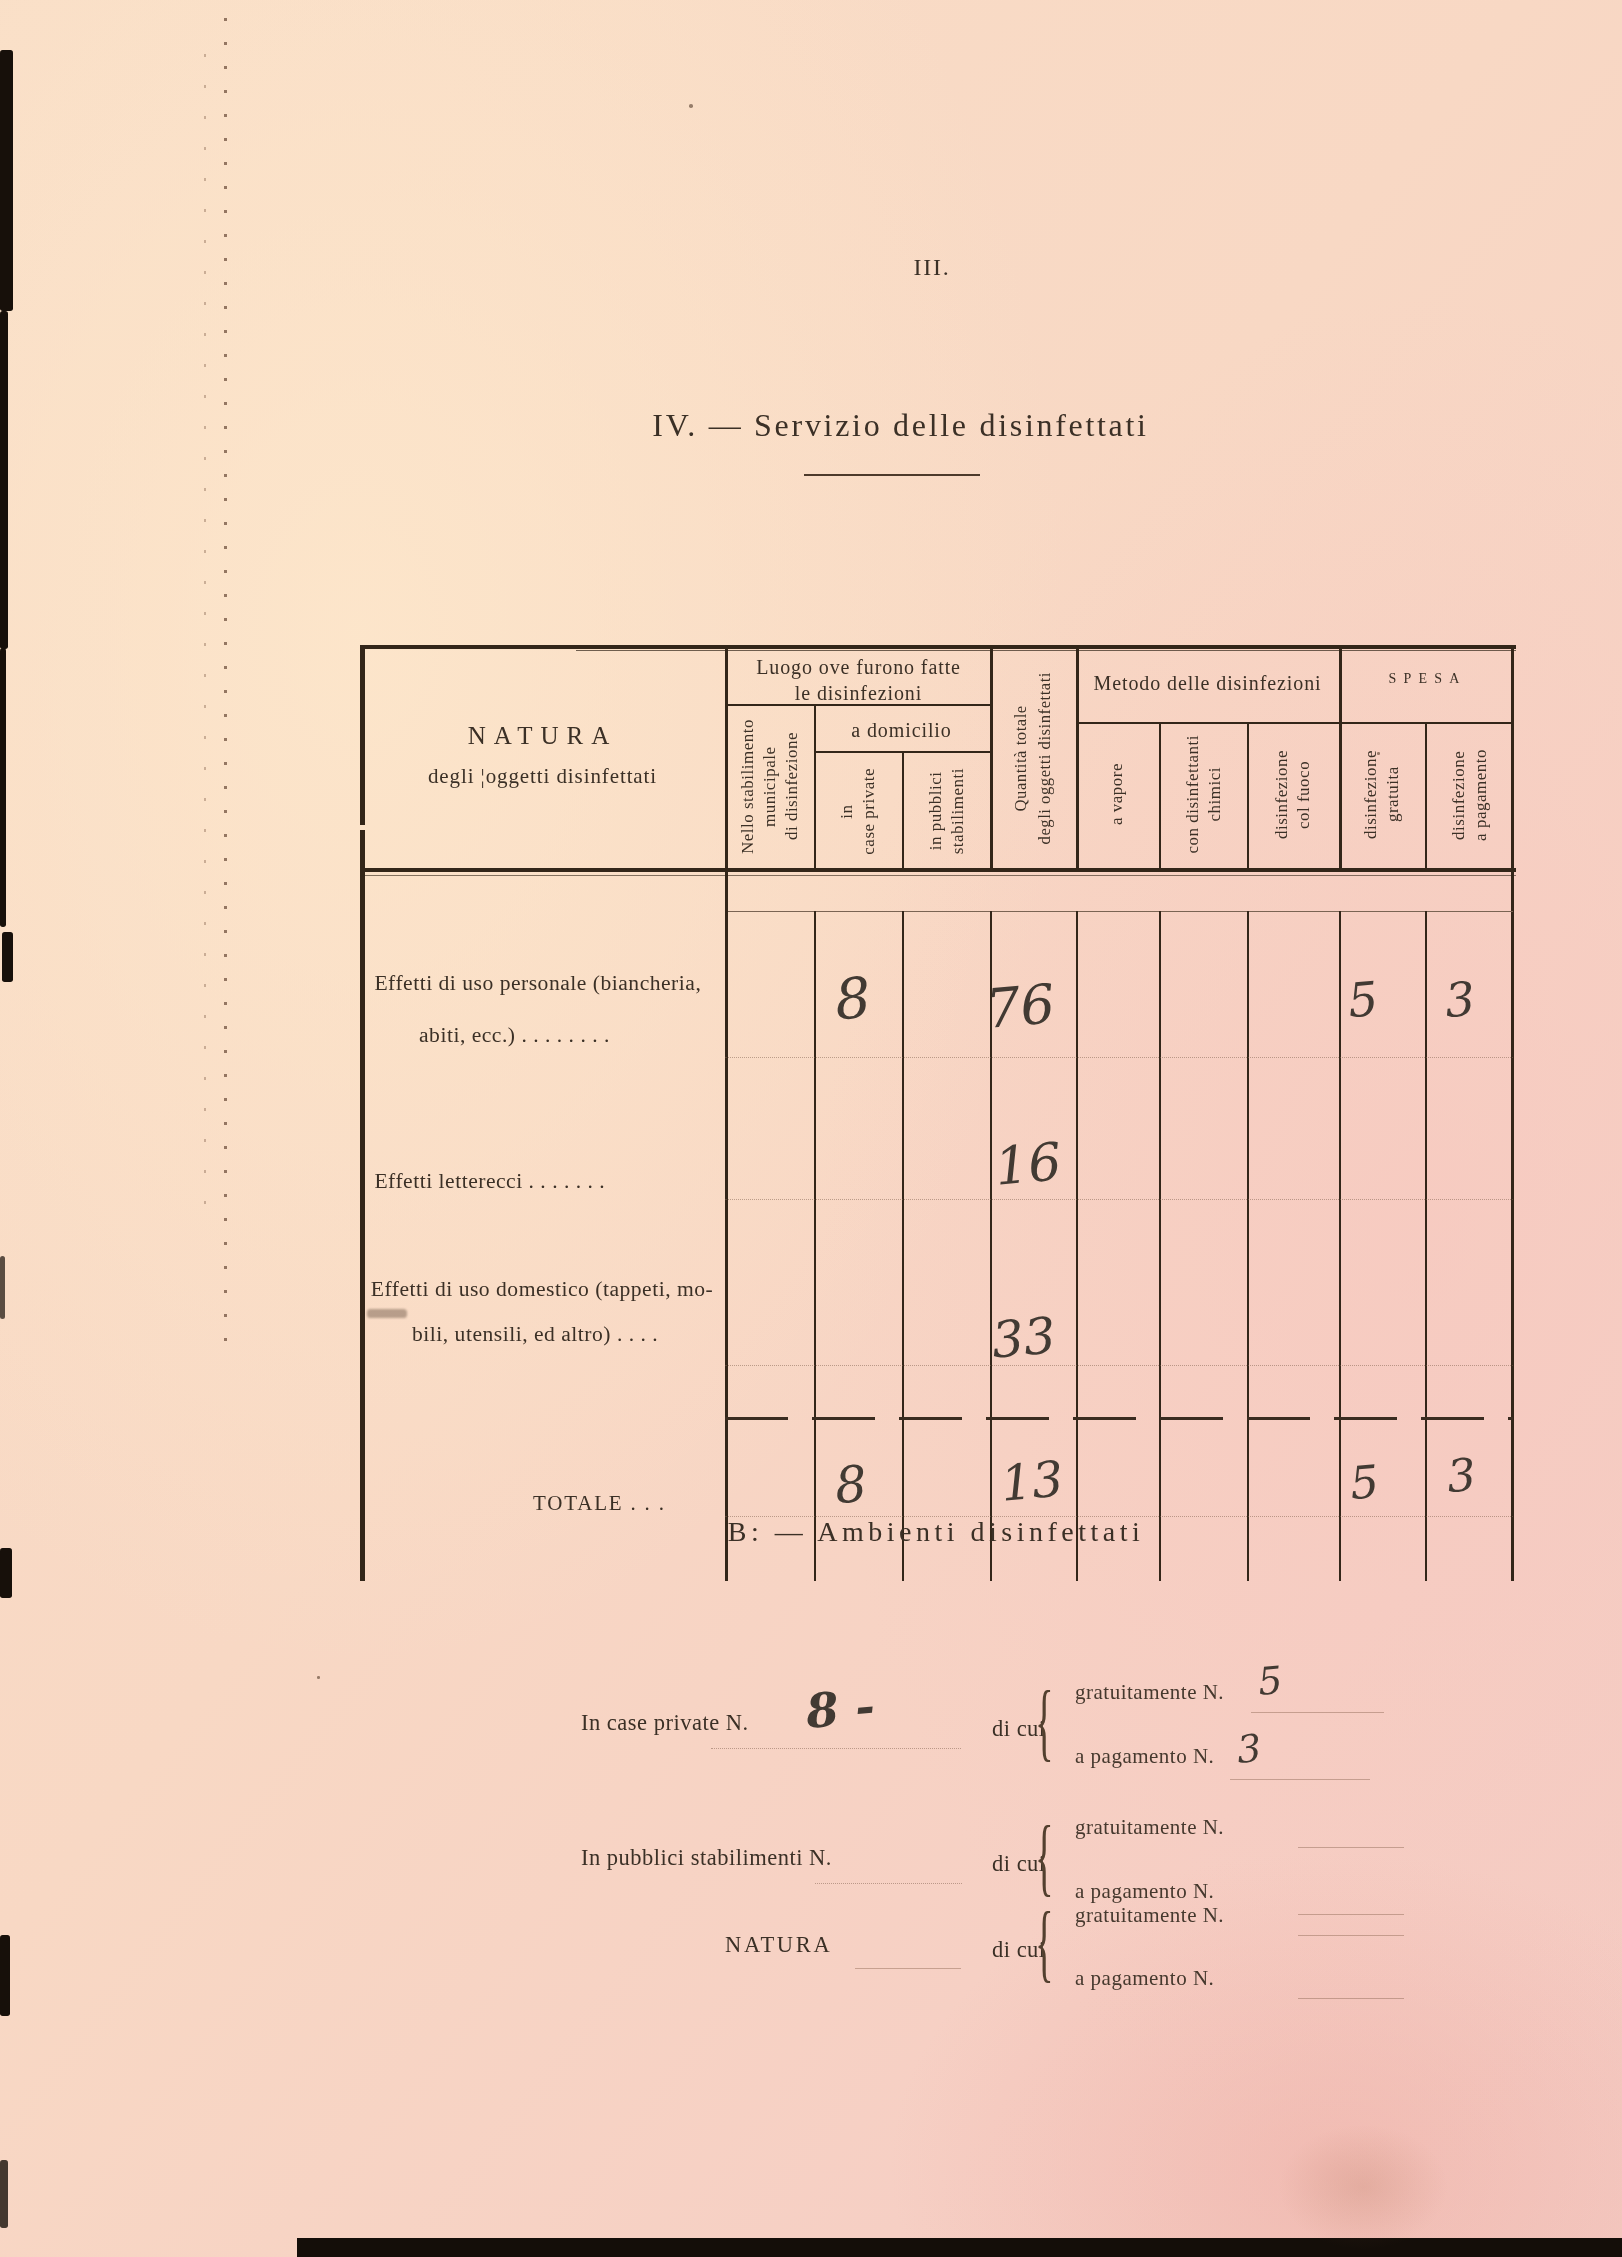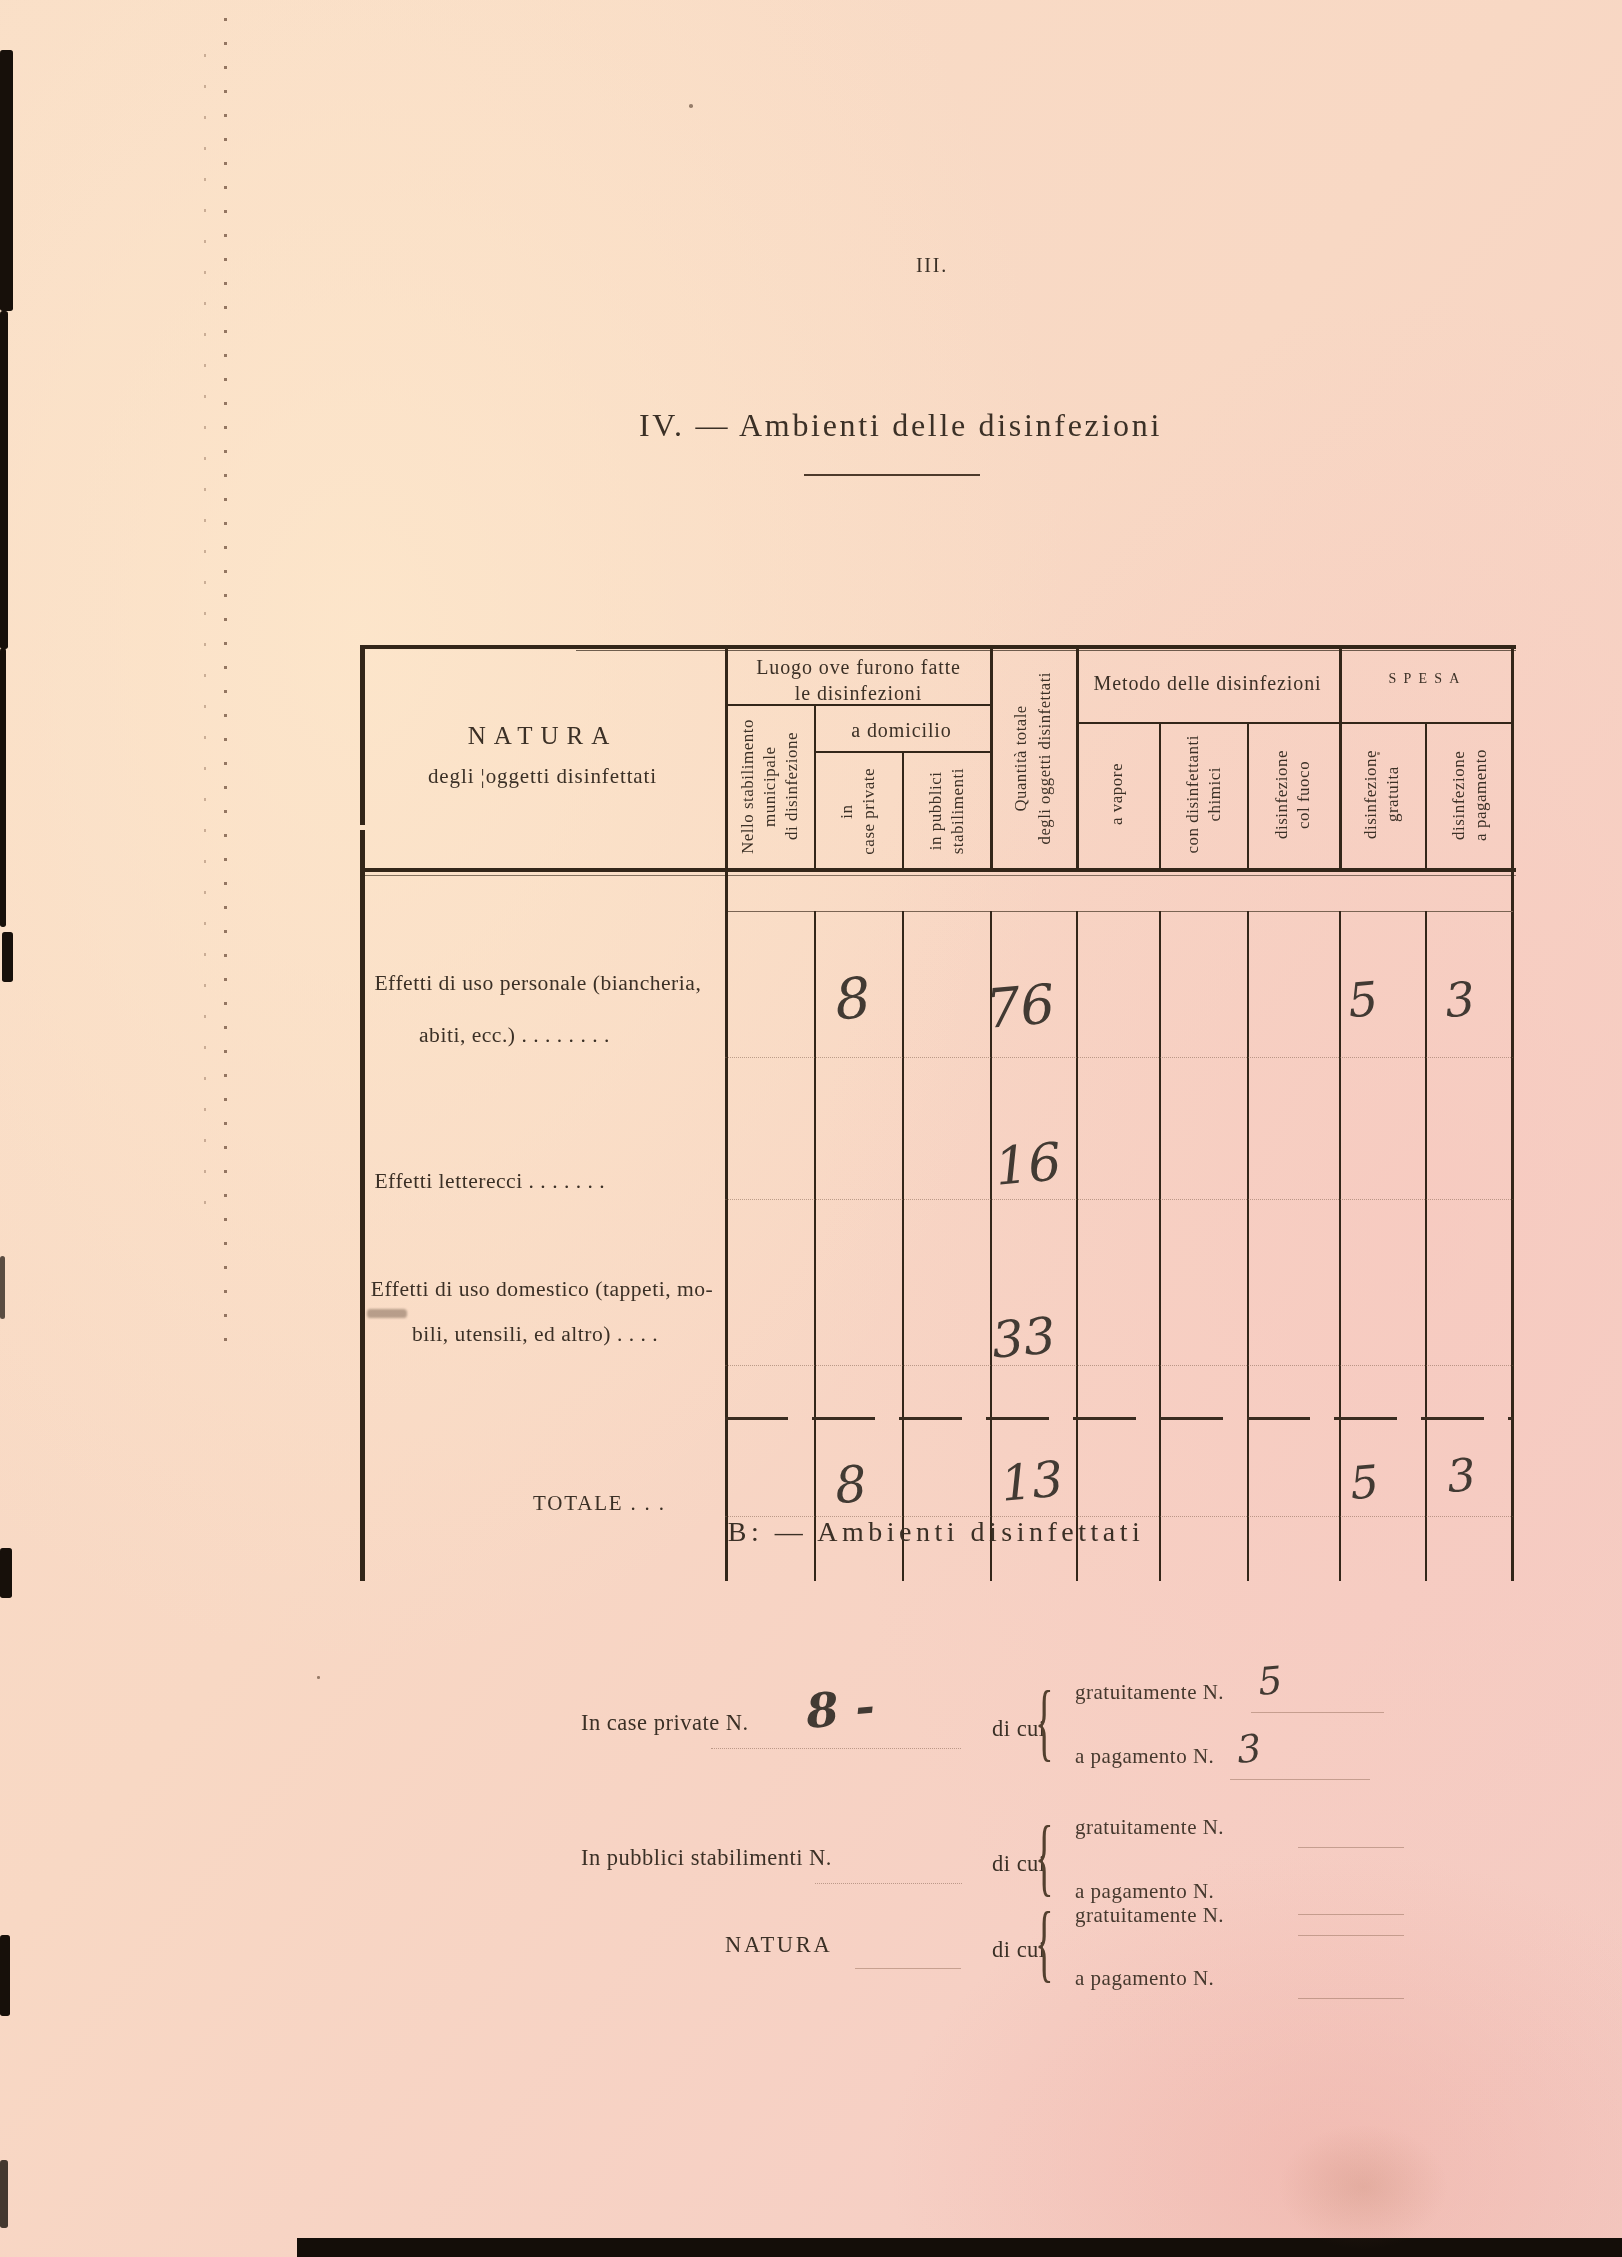--- a/index.html
+++ b/index.html
@@ -56,22 +56,22 @@
   <div class="abs" style="left:297px;top:2238px;width:1326px;height:20px;background:#140e09;"></div>
 
   <div class="abs" style="left:224px;top:18px;width:2.7px;height:1332px;background:repeating-linear-gradient(to bottom,rgba(92,60,42,0.65) 0 2.7px,transparent 2.7px 24px);"></div>
   <div class="abs" style="left:204px;top:54px;width:1.8px;height:1152px;background:repeating-linear-gradient(to bottom,rgba(110,75,55,0.35) 0 2.7px,transparent 2.7px 31px);"></div>
 
   <div class="abs" style="left:1278px;top:2124px;width:171px;height:126px;background:radial-gradient(ellipse at center,rgba(165,100,70,0.18),transparent 70%);"></div>
   <div class="speck" style="left:689px;top:104px;width:3.6px;height:3.6px;"></div>
   <div class="speck" style="left:1377px;top:752px;width:2.7px;height:2.7px;"></div>
   <div class="speck" style="left:317px;top:1676px;width:2.7px;height:2.7px;"></div>
 
-  <div class="abs printed" style="left:887px;top:254px;width:90px;text-align:center;font-size:20px;letter-spacing:1.8px;">III.</div>
-  <div class="abs printed" style="left:500px;top:407px;width:801px;text-align:center;font-size:32px;letter-spacing:2.7px;">IV. — Ambienti delle disinfezioni</div>
+  <div class="abs printed" style="left:887px;top:254px;width:90px;text-align:center;font-size:24px;letter-spacing:1.8px;">III.</div>
+  <div class="abs printed" style="left:500px;top:407px;width:801px;text-align:center;font-size:32px;letter-spacing:2.7px;">IV. — Servizio delle disinfettati</div>
   <div class="hline" style="left:804px;top:474px;width:176px;height:1.8px;background:#4d3a2b;"></div>
 
   <div class="abs" style="left:360px;top:645px;width:1156px;height:945px;">
 
     <div class="vline" style="left:0;top:0;width:4.5px;height:180px;"></div>
     <div class="vline" style="left:0;top:185px;width:4.5px;height:751px;"></div>
     <div class="hline" style="left:0;top:0;width:1156px;height:3.6px;"></div>
     <div class="hline" style="left:216px;top:5.4px;width:940px;height:0.9px;opacity:.7;"></div>
     <div class="vline" style="left:1151px;top:0;width:2.7px;height:936px;"></div>
 

